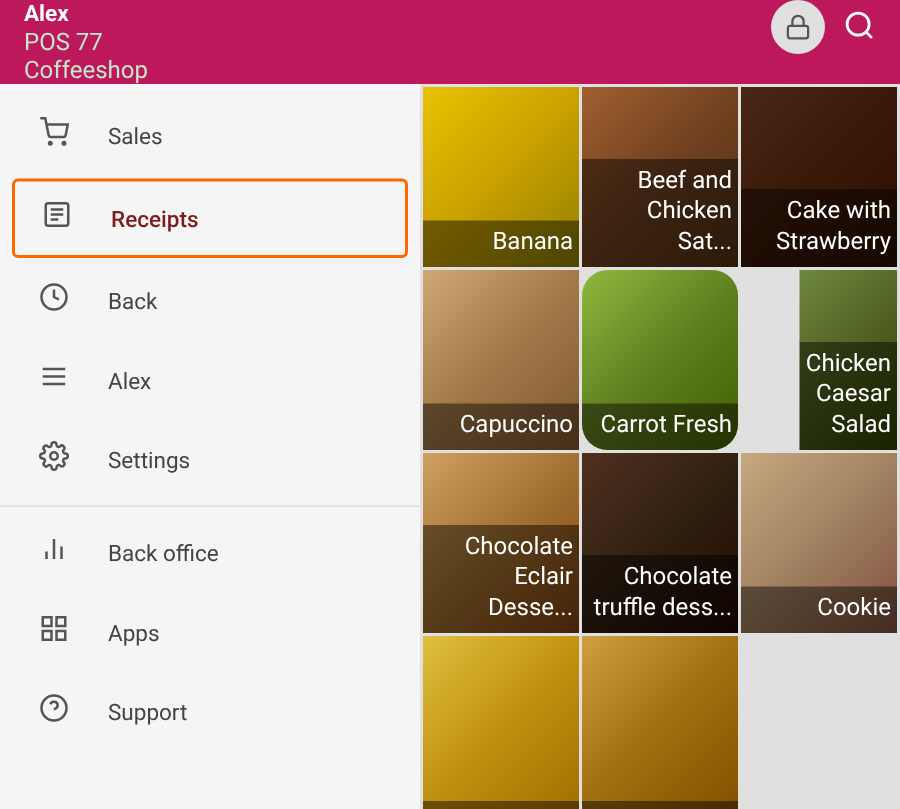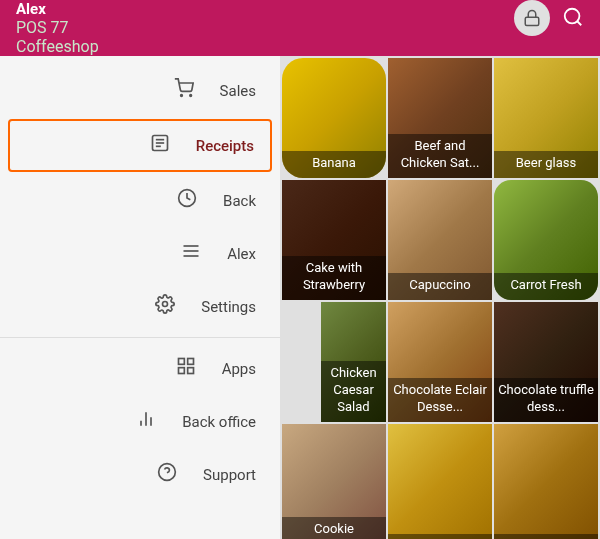--- a/index.html
+++ b/index.html
@@ -56,21 +56,20 @@
       flex-direction: column;
       padding-top: 8px;
     }
     .sidebar-item {
       display: flex;
       align-items: center;
       padding: 14px 24px;
       cursor: pointer;
       gap: 24px;
       position: relative;
-      justify-content: flex-end;
     }
     .sidebar-item.active {
       border: 2px solid #ff6600;
       border-radius: 4px;
       margin: 2px 8px;
       padding: 12px 16px;
     }
     .sidebar-item.active .item-label { color: #7f1d1d; font-weight: 500; }
     .sidebar-icon { color: #555; font-size: 20px; width: 24px; text-align: center; }
     .item-label { color: #444; font-size: 15px; }
@@ -99,22 +98,22 @@
       cursor: pointer;
       background: #bbb;
     }
     .food-card-label {
       position: absolute;
       bottom: 0;
       left: 0;
       right: 0;
       background: rgba(0,0,0,0.45);
       color: #fff;
-      font-size: 13px;
-      text-align: center;
+      font-size: 16px;
+      text-align: right;
       padding: 4px 4px 6px;
       line-height: 1.3;
     }
   </style>
 </head>
 <body>
 
 <div class="header">
   <div class="header-left">
     <span class="header-name">Alex</span>
@@ -177,54 +176,51 @@
       <div class="sidebar-item">
         <span class="sidebar-icon"><svg width="20" height="20" viewBox="0 0 24 24" fill="none" stroke="#555" stroke-width="2">
             <circle cx="12" cy="12" r="3"></circle>
             <path d="M19.4 15a1.65 1.65 0 0 0 .33 1.82l.06.06a2 2 0 0 1-2.83 2.83l-.06-.06a1.65 1.65 0 0 0-1.82-.33 1.65 1.65 0 0 0-1 1.51V21a2 2 0 0 1-4 0v-.09A1.65 1.65 0 0 0 9 19.4a1.65 1.65 0 0 0-1.82.33l-.06.06a2 2 0 0 1-2.83-2.83l.06-.06A1.65 1.65 0 0 0 4.68 15a1.65 1.65 0 0 0-1.51-1H3a2 2 0 0 1 0-4h.09A1.65 1.65 0 0 0 4.6 9a1.65 1.65 0 0 0-.33-1.82l-.06-.06a2 2 0 0 1 2.83-2.83l.06.06A1.65 1.65 0 0 0 9 4.68a1.65 1.65 0 0 0 1-1.51V3a2 2 0 0 1 4 0v.09a1.65 1.65 0 0 0 1 1.51 1.65 1.65 0 0 0 1.82-.33l.06-.06a2 2 0 0 1 2.83 2.83l-.06.06A1.65 1.65 0 0 0 19.4 9a1.65 1.65 0 0 0 1.51 1H21a2 2 0 0 1 0 4h-.09a1.65 1.65 0 0 0-1.51 1z"></path>
           </svg></span>
         <span class="item-label">Settings</span>
       </div>
       <div class="sidebar-divider"></div>
       <div class="sidebar-item">
         <span class="sidebar-icon"><svg width="20" height="20" viewBox="0 0 24 24" fill="none" stroke="#555" stroke-width="2">
+            <line x1="18" y1="20" x2="18" y2="10"></line>
+            <line x1="12" y1="20" x2="12" y2="4"></line>
+            <line x1="6" y1="20" x2="6" y2="14"></line>
+          </svg></span>
+        <span class="item-label">Back office</span>
+      </div>
+      <div class="sidebar-item">
+        <span class="sidebar-icon"><svg width="20" height="20" viewBox="0 0 24 24" fill="none" stroke="#555" stroke-width="2">
             <rect x="3" y="3" width="7" height="7"></rect>
             <rect x="14" y="3" width="7" height="7"></rect>
             <rect x="14" y="14" width="7" height="7"></rect>
             <rect x="3" y="14" width="7" height="7"></rect>
           </svg></span>
         <span class="item-label">Apps</span>
       </div>
       <div class="sidebar-item">
         <span class="sidebar-icon"><svg width="20" height="20" viewBox="0 0 24 24" fill="none" stroke="#555" stroke-width="2">
-            <line x1="18" y1="20" x2="18" y2="10"></line>
-            <line x1="12" y1="20" x2="12" y2="4"></line>
-            <line x1="6" y1="20" x2="6" y2="14"></line>
-          </svg></span>
-        <span class="item-label">Back office</span>
-      </div>
-      <div class="sidebar-item">
-        <span class="sidebar-icon"><svg width="20" height="20" viewBox="0 0 24 24" fill="none" stroke="#555" stroke-width="2">
             <circle cx="12" cy="12" r="10"></circle>
             <path d="M9.09 9a3 3 0 0 1 5.83 1c0 2-3 3-3 3"></path>
             <line x1="12" y1="17" x2="12.01" y2="17"></line>
           </svg></span>
         <span class="item-label">Support</span>
       </div>
     </div>
   <div class="main" id="grid-container">
-      <div class="food-card" style="background: linear-gradient(135deg, rgb(232, 194, 0) 0%, rgb(200, 160, 0) 50%, rgb(144, 128, 0) 100%); border-radius: 21px;">
+      <div class="food-card" style="background: linear-gradient(135deg, rgb(232, 194, 0) 0%, rgb(200, 160, 0) 50%, rgb(144, 128, 0) 100%);">
         <div class="food-card-label">Banana</div>
       </div>
       <div class="food-card" style="background: linear-gradient(135deg, rgb(160, 96, 48) 0%, rgb(112, 64, 32) 50%, rgb(80, 48, 16) 100%);">
         <div class="food-card-label">Beef and Chicken Sat...</div>
       </div>
-      <div class="food-card" style="background: linear-gradient(135deg, rgb(224, 192, 64) 0%, rgb(192, 160, 32) 50%, rgb(144, 128, 0) 100%);">
-        <div class="food-card-label">Beer glass</div>
-      </div>
       <div class="food-card" style="background: linear-gradient(135deg, rgb(74, 40, 24) 0%, rgb(58, 24, 8) 50%, rgb(42, 16, 0) 100%); padding-left: 24px;">
         <div class="food-card-label">Cake with Strawberry</div>
       </div>
       <div class="food-card" style="background: linear-gradient(135deg, rgb(208, 168, 120) 0%, rgb(160, 120, 72) 50%, rgb(128, 88, 48) 100%);">
         <div class="food-card-label">Capuccino</div>
       </div>
       <div class="food-card" style="background: linear-gradient(135deg, rgb(144, 184, 64) 0%, rgb(96, 128, 32) 50%, rgb(64, 96, 0) 100%); border-radius: 17px;">
         <div class="food-card-label">Carrot Fresh</div>
       </div>
       <div class="food-card" style="background: linear-gradient(135deg, rgb(112, 136, 64) 0%, rgb(80, 96, 32) 50%, rgb(48, 64, 0) 100%); margin-left: 39px;">

